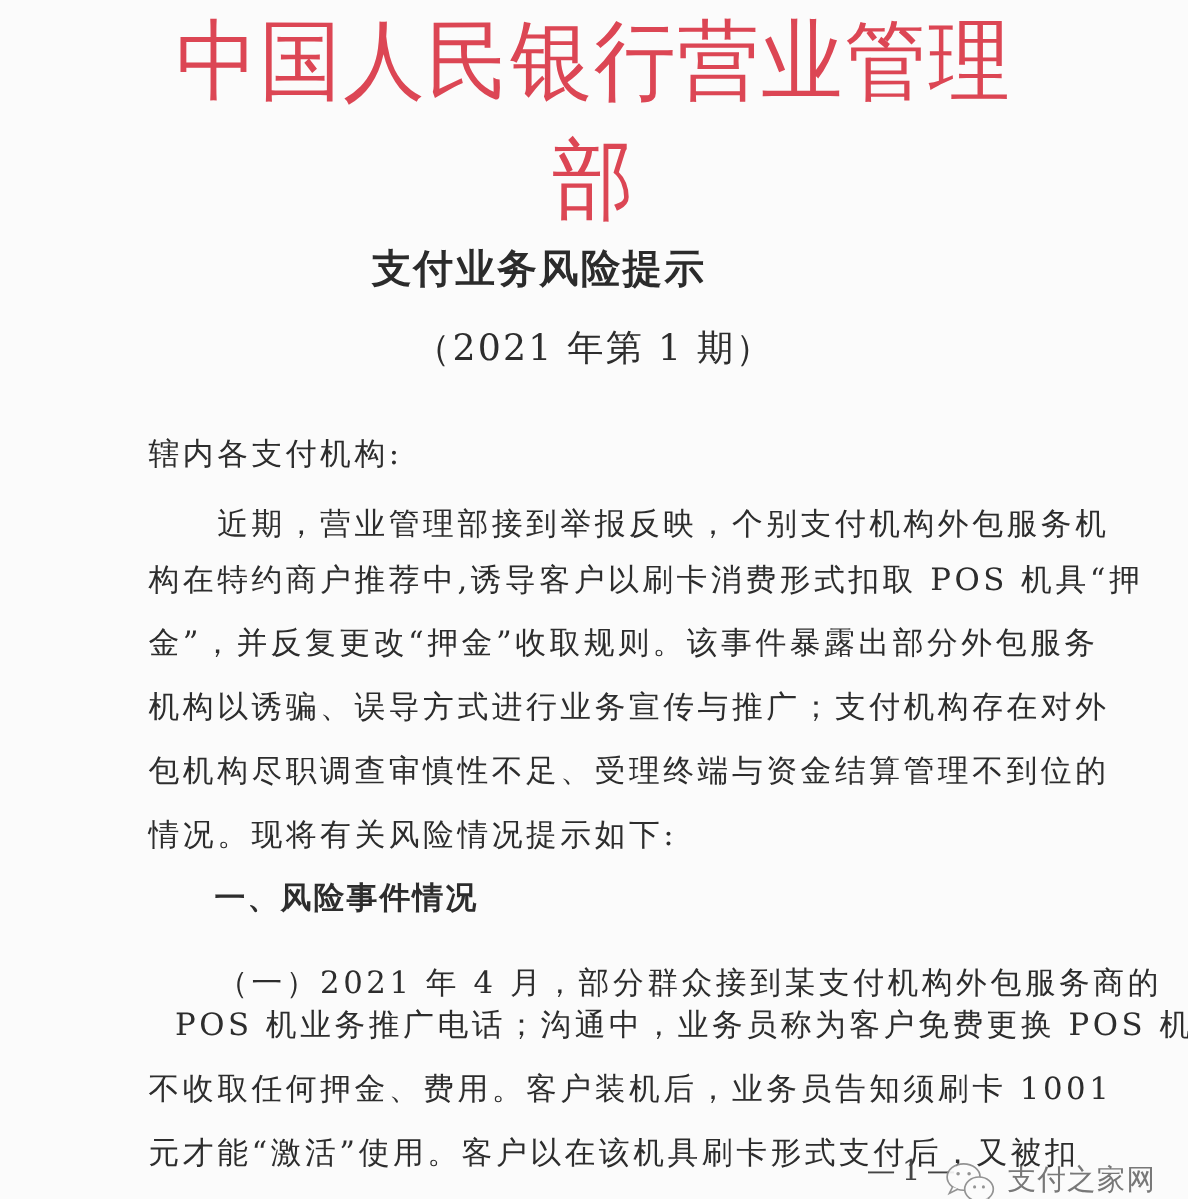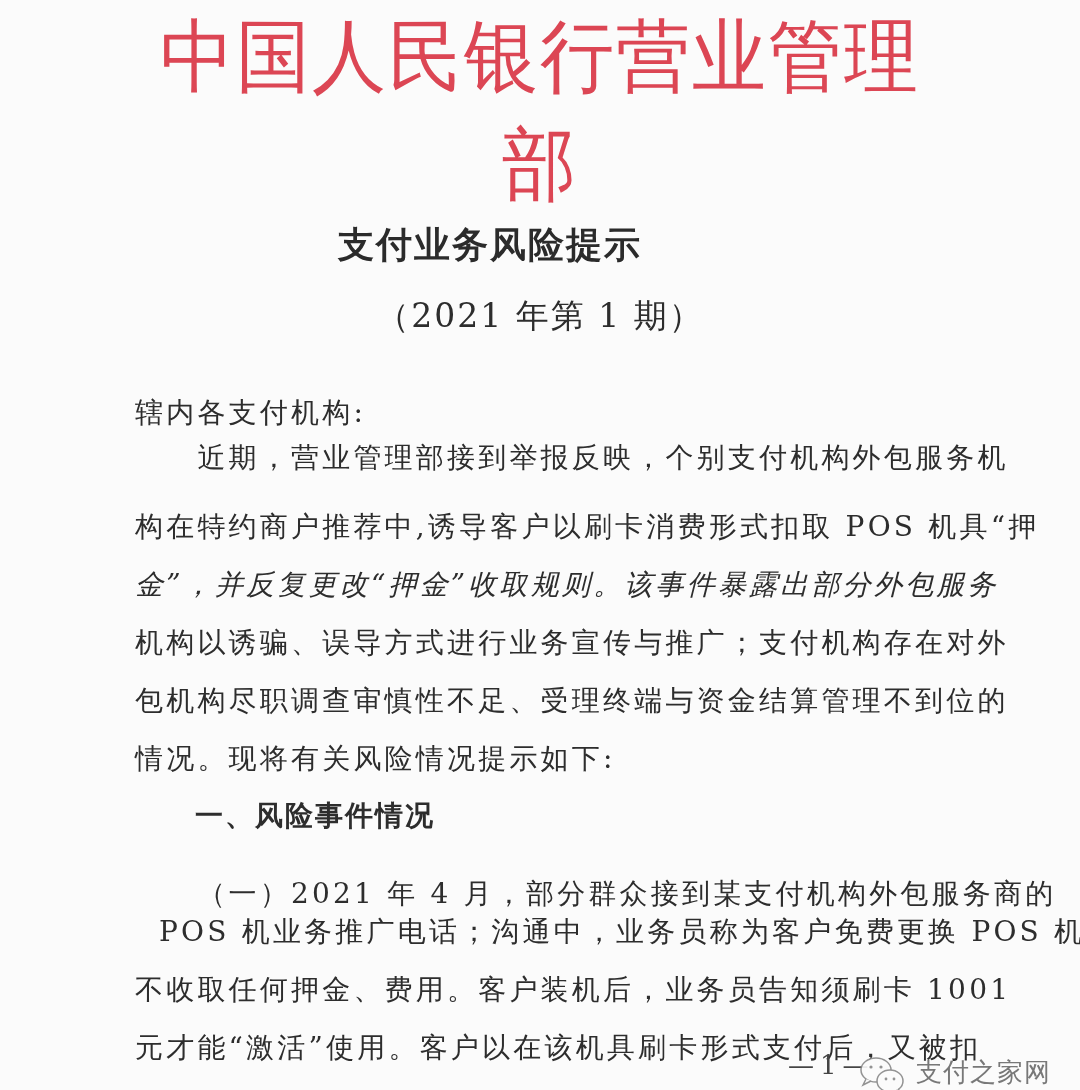--- a/index.html
+++ b/index.html
@@ -98,23 +98,23 @@
 </head>
 <body>
 
 <div class="masthead">中国人民银行营业管理部</div>
 
 <div class="doc-title">支付业务风险提示</div>
 <div class="doc-issue">（2021 年第 1 期）</div>
 
 <div class="line" style="top:393px;">辖内各支付机构:</div>
 
-<div class="line" style="top:438px;">　　近期，营业管理部接到举报反映，个别支付机构外包服务机</div>
+<div class="line" style="top:456px;">　　近期，营业管理部接到举报反映，个别支付机构外包服务机</div>
 <div class="line" style="top:507px;">构在特约商户推荐中,诱导客户以刷卡消费形式扣取 POS 机具“押</div>
-<div class="line" style="top:565px;font-style:italic;">金”，并反复更改“押金”收取规则。该事件暴露出部分外包服务</div>
+<div class="line" style="top:565px;">金”，并反复更改“押金”收取规则。该事件暴露出部分外包服务</div>
 <div class="line" style="top:623px;">机构以诱骗、误导方式进行业务宣传与推广；支付机构存在对外</div>
 <div class="line" style="top:681px;">包机构尽职调查审慎性不足、受理终端与资金结算管理不到位的</div>
 <div class="line" style="top:739px;">情况。现将有关风险情况提示如下:</div>
 
 <div class="line heading-line" style="top:796px;">　　一、风险事件情况</div>
 
 <div class="line" style="top:854px;margin-top:20px;">　　（一）2021 年 4 月，部分群众接到某支付机构外包服务商的</div>
 <div class="line" style="top:912px;margin-left:24px;">POS 机业务推广电话；沟通中，业务员称为客户免费更换 POS 机</div>
 <div class="line" style="top:970px;">不收取任何押金、费用。客户装机后，业务员告知须刷卡 1001</div>
 <div class="line" style="top:1028px;">元才能“激活”使用。客户以在该机具刷卡形式支付后，又被扣</div>

